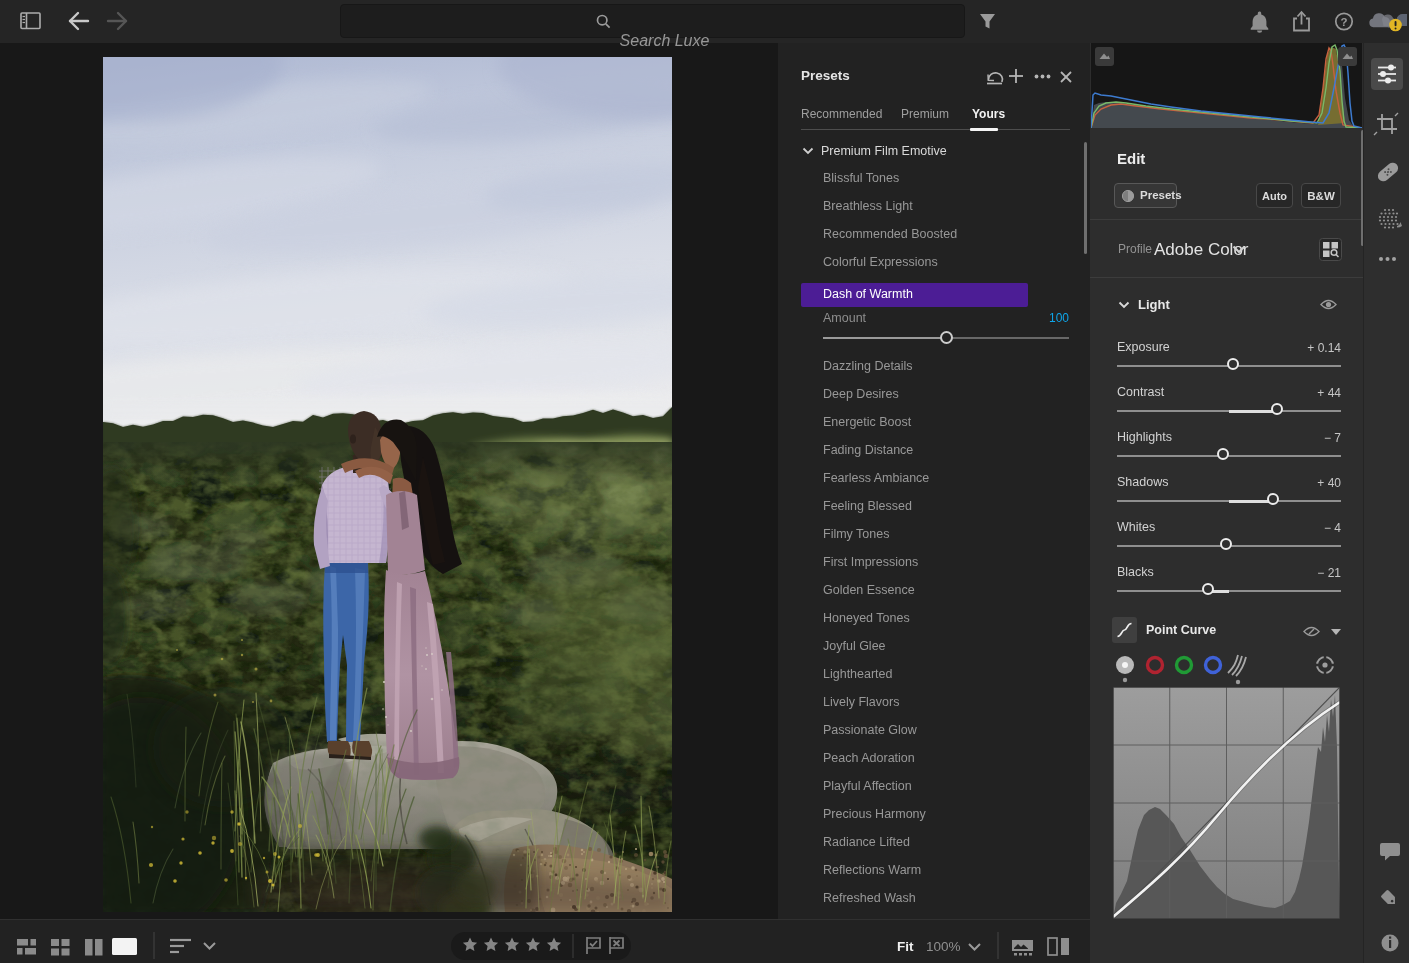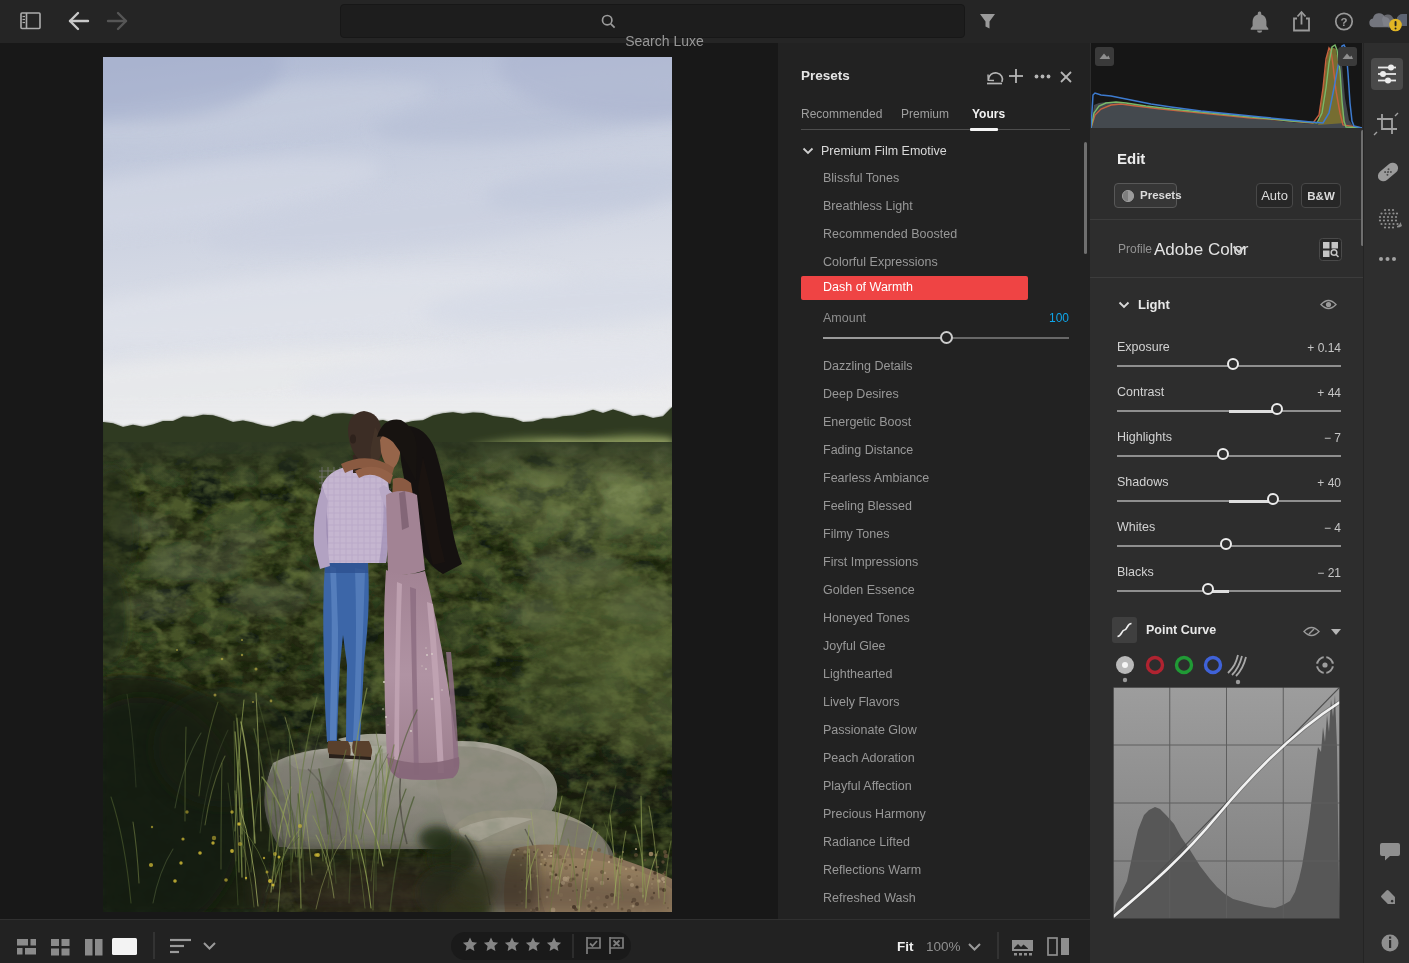--- a/index.html
+++ b/index.html
@@ -7,31 +7,31 @@
     font-family:"Liberation Sans", sans-serif; }
   .abs { position:absolute; }
   #app { position:relative; width:1409px; height:963px; }
 
   
   #topbar { position:absolute; left:0; top:0; width:1409px; height:43px; background:#252525; }
   #searchbox { position:absolute; left:340px; top:4px; width:625px; height:34px;
     background:#1d1d1d; border:1px solid #171717; border-radius:4px; }
   #searchbox .inner { position:absolute; left:0; right:0; top:0; bottom:0;
     display:flex; align-items:center; justify-content:center; color:#8b8b8b; }
-  #searchbox .txt { font-size:14px; margin-left:9px; color:#979797;margin-top:40px; }
+  #searchbox .txt { font-style:italic; font-size:16px; margin-left:9px; color:#979797;margin-top:40px; }
 
   
   #canvas { position:absolute; left:0; top:43px; width:778px; height:877px; background:#181818; }
   #photo { position:absolute; left:103px; top:14px; width:569px; height:855px; }
 
   
   #presets { position:absolute; left:778px; top:43px; width:312px; height:877px; background:#222222; color:#9b9b9b; }
   #presets .hdr { position:absolute; left:23px; top:25px; font-size:13.5px; font-weight:bold; color:#e5e5e5; }
   .pr-item { position:absolute; left:45px; font-size:12.5px; color:#989898; }
-  #dash-sel { position:absolute; left:23px; top:233px; width:227px; height:24px; background:#ef4444; border-radius:2px; }
+  #dash-sel { position:absolute; left:23px; top:240px; width:227px; height:24px; background:#4c1d95; border-radius:2px; }
   #dash-sel span { position:absolute; left:22px; top:4px; font-size:12.5px; color:#fff; }
   #presets .scrollbar { position:absolute; left:306px; top:99px; width:3px; height:112px; background:#6f6f6f; border-radius:2px; }
 
   
   #editpanel { position:absolute; left:1090px; top:43px; width:273px; height:920px; background:#2d2d2d; }
   #histogram { position:absolute; left:1px; top:0px; width:271px; height:85px; background:#161616; }
   .divider { position:absolute; left:0; width:273px; height:1px; background:#3c3c3c; }
   #editpanel .scrollbar { position:absolute; left:271px; top:87px; width:3px; height:116px; background:#6f6f6f; border-radius:2px; }
   .sl-label { position:absolute; left:27px; font-size:12.5px; color:#d2d2d2; }
   .sl-val { position:absolute; right:22px; font-size:12px; color:#c6c6c6; }
@@ -735,21 +735,21 @@
 
     <div class="abs" style="left:24px;top:140px;width:63px;height:25px;background:#363636;border:1px solid #585858;border-radius:4px;">
       <svg class="abs" style="left:6px;top:5px" width="14" height="14" viewBox="0 0 14 14">
         <circle cx="7" cy="7" r="5.6" fill="#7e7e7e"></circle>
         <path d="M7 1.4 A5.6 5.6 0 0 1 7 12.6 Z" fill="#9b9b9b"></path>
         <circle cx="7" cy="7" r="5.6" fill="none" stroke="#9b9b9b" stroke-width="1"></circle>
       </svg>
       <span class="abs" style="left:25px;top:5px;font-size:11.5px;font-weight:bold;color:#dcdcdc">Presets</span>
     </div>
     <div class="abs" style="left:166px;top:140px;width:37px;height:25px;background:#272727;border:1px solid #484848;border-radius:4px;text-align:center">
-      <span style="font-size:13px;font-weight:normal;color:#dcdcdc;line-height:24px">Auto</span>
+      <span style="font-size:11px;font-weight:bold;color:#dcdcdc;line-height:24px">Auto</span>
     </div>
     <div class="abs" style="left:211px;top:140px;width:40px;height:25px;background:#272727;border:1px solid #484848;border-radius:4px;text-align:center">
       <span style="font-size:11.5px;font-weight:bold;color:#dcdcdc;line-height:24px">B&amp;W</span>
     </div>
     <div class="divider" style="top:176px"></div>
 
     <div class="abs" style="left:28px;top:199px;font-size:12px;color:#939393">Profile</div>
     <div class="abs" style="left:64px;top:197px;font-size:17px;color:#e3e3e3">Adobe Color</div>
     <svg class="abs" style="left:142px;top:202px" width="14" height="9" viewBox="0 0 14 9">
         <polyline points="1.5,1.5 7,7 12.5,1.5" stroke="#d0d0d0" stroke-width="2.2" fill="none"></polyline>

